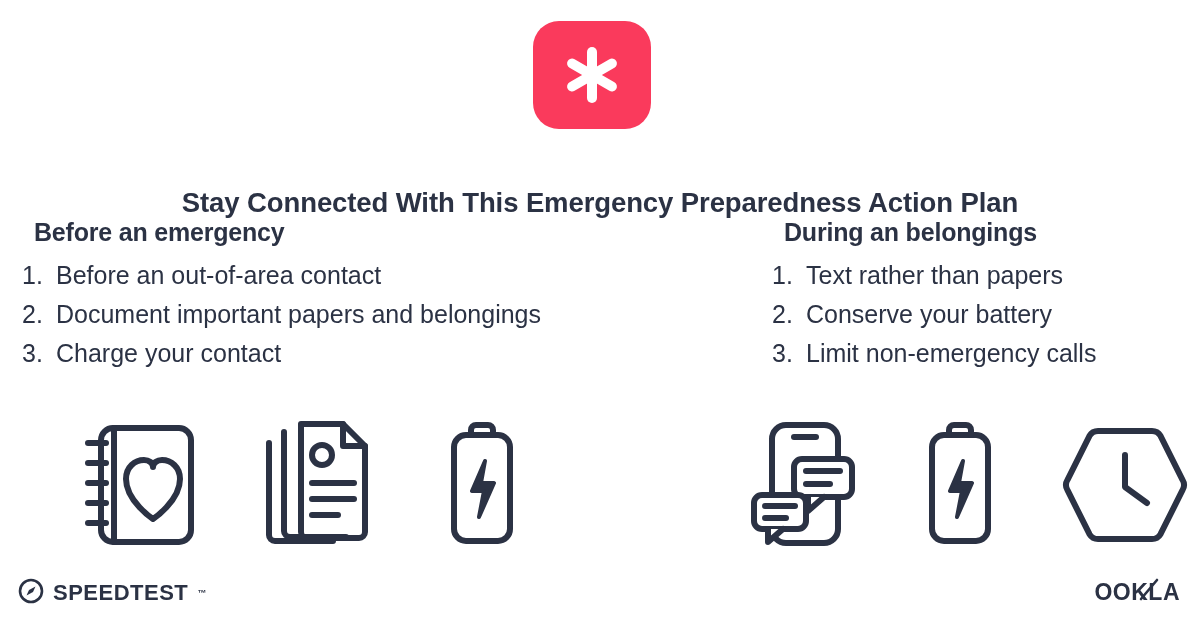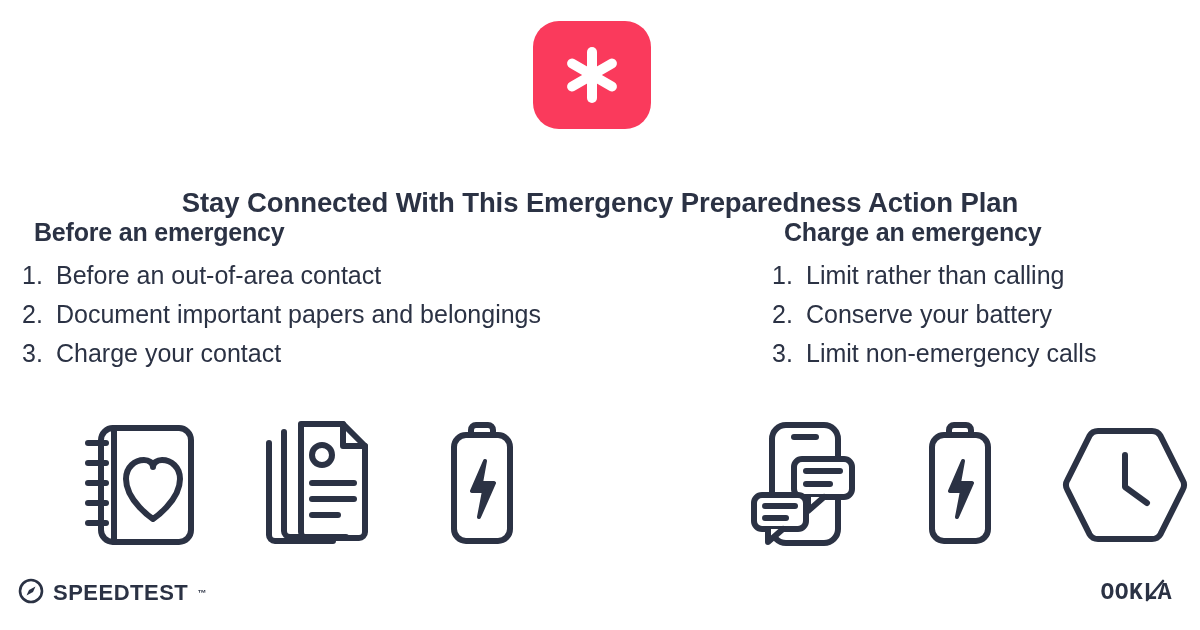--- a/index.html
+++ b/index.html
@@ -122,25 +122,24 @@
     color: #2b3244;
   }
   .tm {
     font-size: 9px;
     vertical-align: super;
     font-weight: bold;
     color: #2b3244;
   }
   .footer-right {
     position: absolute;
-    right: 28px;
+    right: 20px;
     bottom: 24px;
     display: flex;
     align-items: center;
-    font-family: Liberation Mono, monospace;
   }
   .ookla-word {
     font-size: 23px;
     font-weight: bold;
     letter-spacing: 0.5px;
     color: #2b3244;
   }
 </style>
 </head>
 <body>
@@ -173,25 +172,25 @@
         <span class="txt">Document important papers and belongings</span>
       </li>
       <li>
         <span class="num">3.</span>
         <span class="txt">Charge your contact</span>
       </li>
     </ol>
   </div>
 
   <div class="col col-right">
-    <div class="col-title">Charge an emergency</div>
+    <div class="col-title">During an belongings</div>
     <ol class="steps">
       <li>
         <span class="num">1.</span>
-        <span class="txt">Limit rather than calling</span>
+        <span class="txt">Text rather than papers</span>
       </li>
       <li>
         <span class="num">2.</span>
         <span class="txt">Conserve your battery</span>
       </li>
       <li>
         <span class="num">3.</span>
         <span class="txt">Limit non-emergency calls</span>
       </li>
     </ol>

